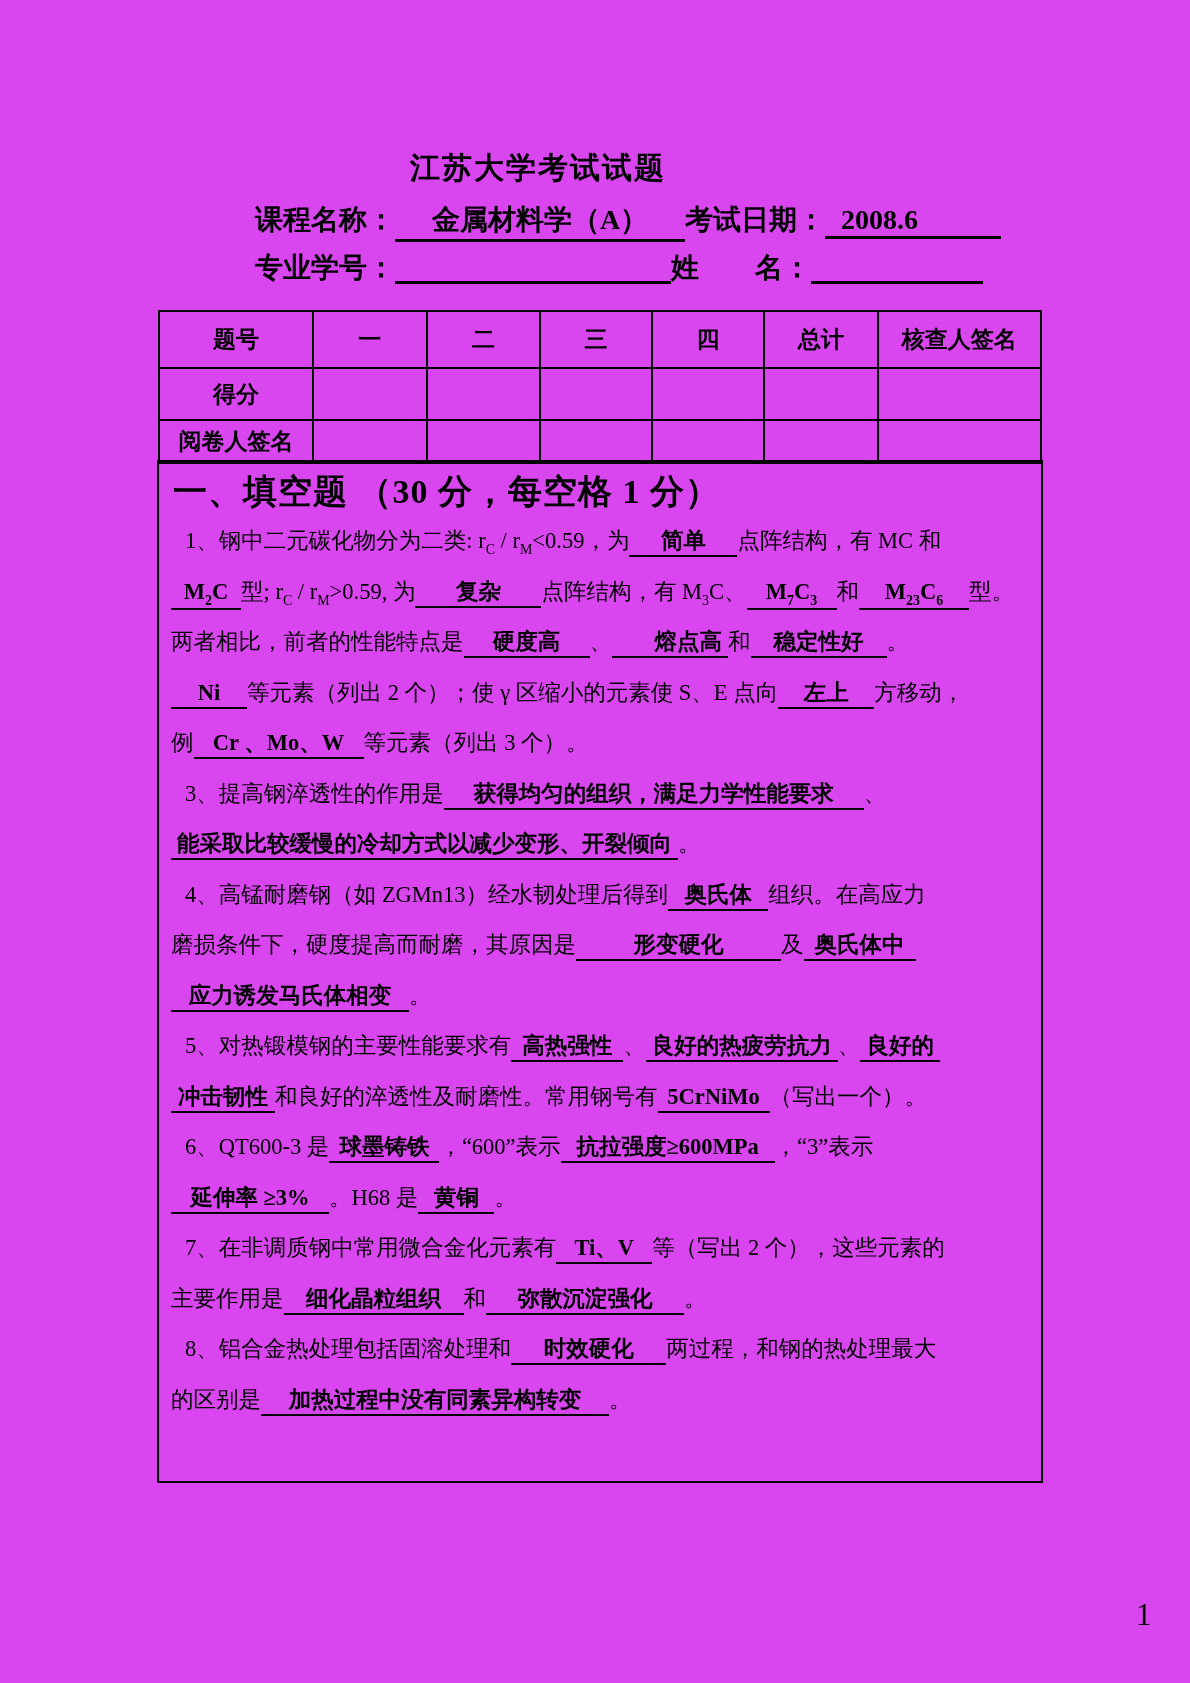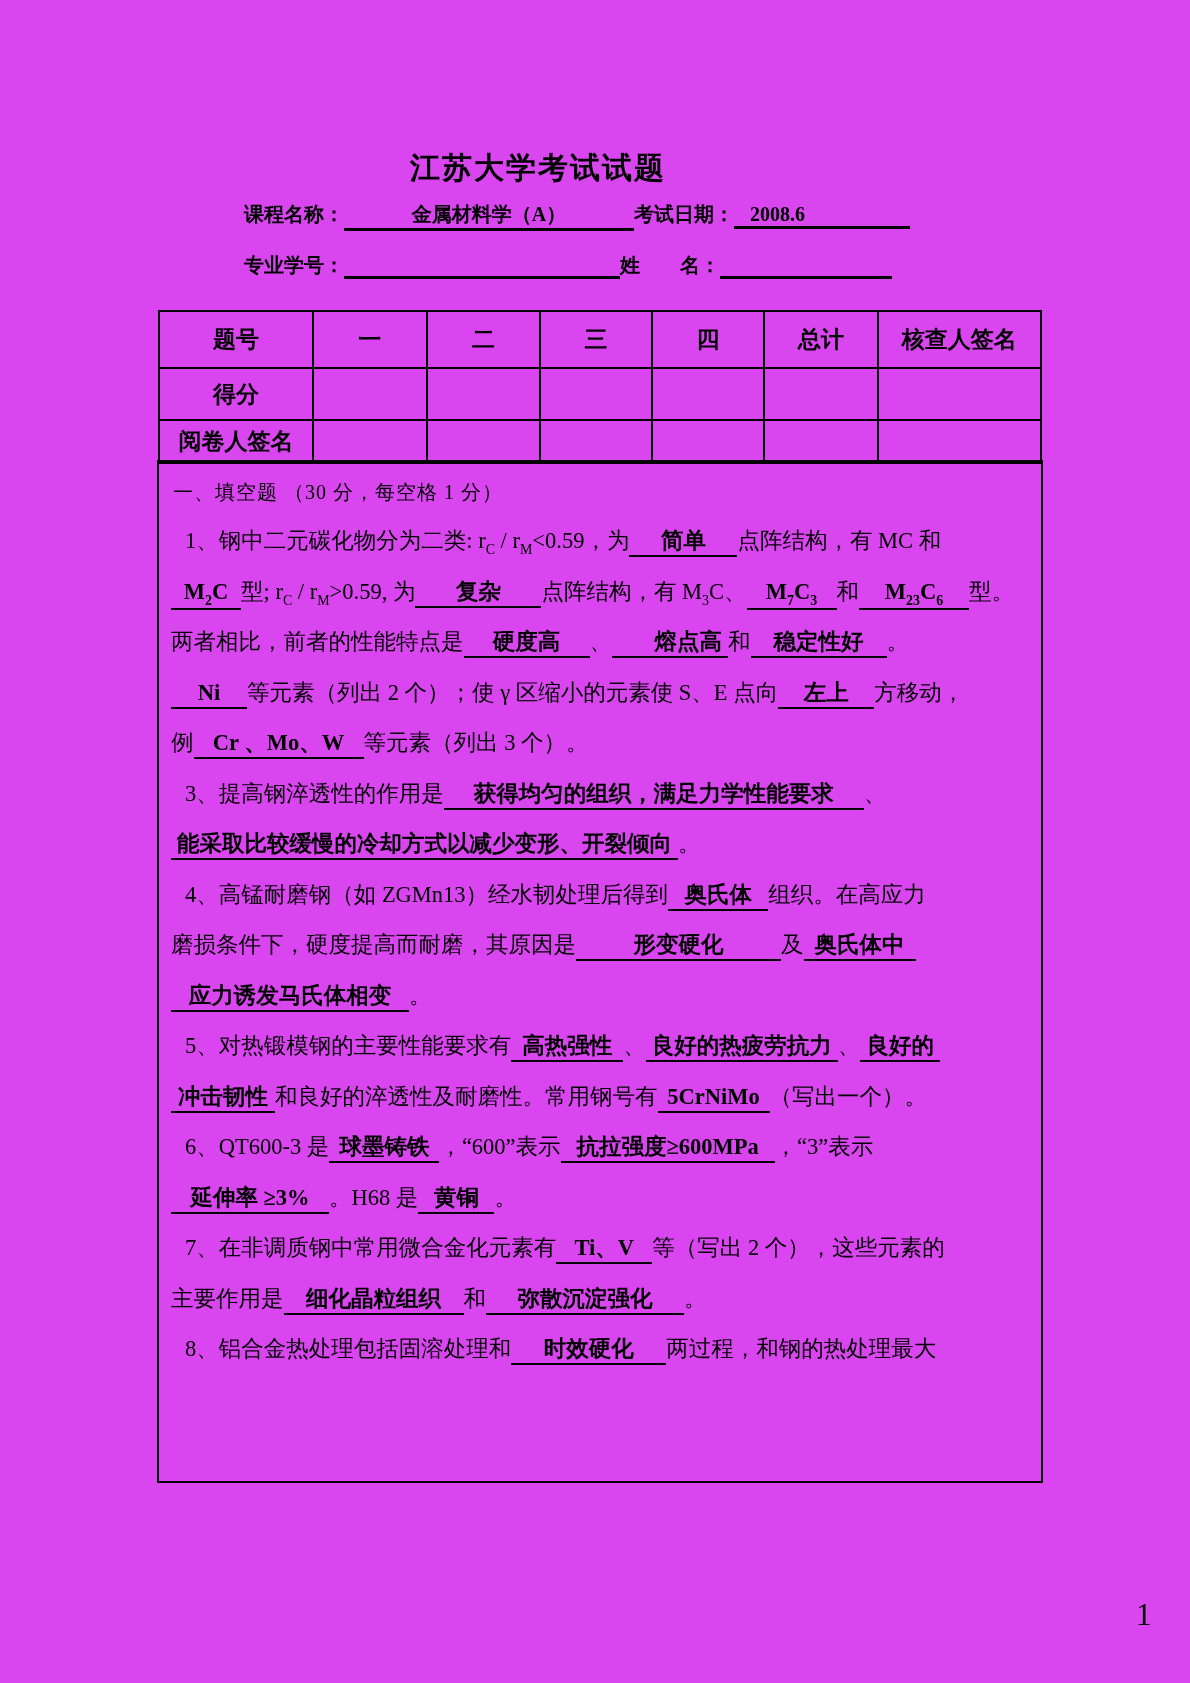--- a/index.html
+++ b/index.html
@@ -14,22 +14,22 @@
     margin:0 auto;
     background:#d946ef;
     overflow:hidden;
   }
   .doc-title {
     position:absolute; top:148px; left:0; width:1076px;
     text-align:center;
     font-size:30px; font-weight:bold; letter-spacing:2px;
   }
   .hdr {
-    position:absolute; left:244px;
-    font-size:20px; font-weight:bold;
+    position:absolute; left:255px;
+    font-size:28px; font-weight:bold;
     white-space:nowrap;
   }
   .hdr-1 { top:201px; }
   .hdr-2 { top:249px; }
   .u {
     display:inline-block;
     border-bottom:3px solid #000;
     text-align:center;
     vertical-align:baseline;
   }
@@ -52,21 +52,21 @@
   .score-table tr:nth-child(1) td { height:57px;text-align:center; }
   .score-table tr:nth-child(2) td { height:52px; }
   .score-table tr:nth-child(3) td { height:43px; }
   .content-box {
     position:absolute; top:460px; left:157px;
     width:886px; height:1023px;
     border:2px solid #000;
     padding:6px 12px 0 12px;
   }
   .section-title {
-    font-size:20px; font-weight:normal;
+    font-size:34px; font-weight:bold;
     line-height:48px;
     margin-left:2px;
     letter-spacing:1px;
   }
   .q-line {
     font-size:22.5px;
     line-height:50.5px; height:50.5px;
     white-space:nowrap;
   }
   .q-line.first { padding-left:14px; }
@@ -154,18 +154,19 @@
         <div class="q-line first"><span>4、高锰耐磨钢（如 ZGMn13）经水韧处理后得到</span><span class="blank" style="min-width: 100px;"><span>奥氏体</span></span><span>组织。在高应力</span></div>
         <div class="q-line"><span>磨损条件下，硬度提高而耐磨，其原因是</span><span class="blank" style="min-width: 205px;"><span>形变硬化</span></span><span>及</span><span class="blank" style="min-width: 112px;"><span>奥氏体中</span></span></div>
         <div class="q-line"><span class="blank" style="min-width: 238px;"><span>应力诱发马氏体相变</span></span><span>。</span></div>
         <div class="q-line first"><span>5、对热锻模钢的主要性能要求有</span><span class="blank" style="min-width: 112px;"><span>高热强性</span></span><span>、</span><span class="blank" style="min-width: 190px;"><span>良好的热疲劳抗力</span></span><span>、</span><span class="blank" style="min-width: 80px;"><span>良好的</span></span></div>
         <div class="q-line"><span class="blank" style="min-width: 104px;"><span>冲击韧性</span></span><span>和良好的淬透性及耐磨性。常用钢号有</span><span class="blank" style="min-width: 112px; margin-top: 8px;"><span>5CrNiMo</span></span><span>（写出一个）。</span></div>
         <div class="q-line first"><span>6、QT600-3 是</span><span class="blank" style="min-width: 110px;"><span>球墨铸铁</span></span><span>，“600”表示</span><span class="blank" style="min-width: 214px;"><span>抗拉强度≥600MPa</span></span><span>，“3”表示</span></div>
         <div class="q-line"><span class="blank" style="min-width: 158px;"><span>延伸率 ≥3%</span></span><span>。H68 是</span><span class="blank" style="min-width: 76px;"><span>黄铜</span></span><span>。</span></div>
         <div class="q-line first"><span>7、在非调质钢中常用微合金化元素有</span><span class="blank" style="min-width: 96px;"><span>Ti、V</span></span><span>等（写出 2 个），这些元素的</span></div>
         <div class="q-line"><span>主要作用是</span><span class="blank" style="min-width: 180px;"><span>细化晶粒组织</span></span><span>和</span><span class="blank" style="min-width: 198px;"><span>弥散沉淀强化</span></span><span>。</span></div>
         <div class="q-line first"><span>8、铝合金热处理包括固溶处理和</span><span class="blank" style="min-width: 155px;"><span>时效硬化</span></span><span>两过程，和钢的热处理最大</span></div>
+        <div class="q-line"><span>的区别是</span><span class="blank" style="min-width: 348px;"><span>加热过程中没有同素异构转变</span></span><span>。</span></div>
       </div>
   </div>
 
   <div class="page-number">1</div>
 
 </div>
 
 </body></html>

